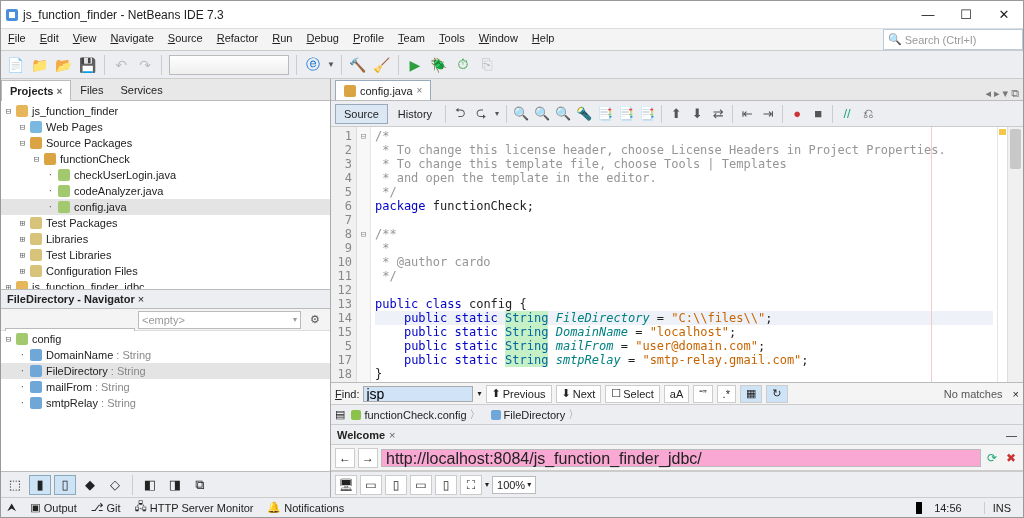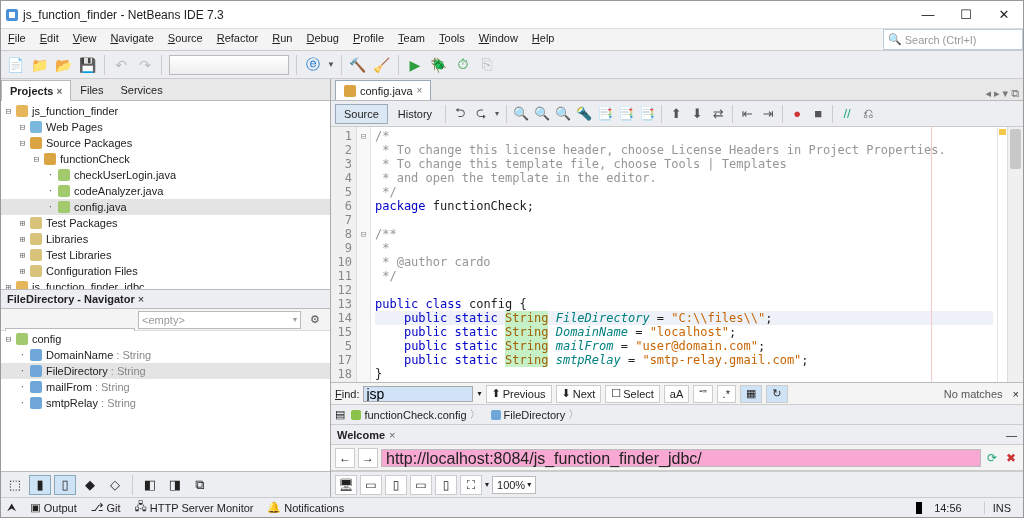--- a/index.html
+++ b/index.html
@@ -75,21 +75,21 @@
 
 .editorwrap { flex:1; display:flex; min-height:0; border-bottom:1px solid #bbb;}
 .gutter { width:26px; background:#f0f0f0; border-right:1px solid #ddd; text-align:right; padding:2px 4px 2px 0; font-family:Consolas,monospace; font-size:12px; color:#888; line-height:14px;}
 .foldgutter { width:14px; background:#f8f8f8; border-right:1px solid #e5e5e5; font-family:monospace; font-size:9px; color:#888; line-height:14px; padding-top:2px; text-align:center;}
 .code { flex:1; background:#fff; font-family:Consolas,monospace; font-size:12px; line-height:14px; padding:2px 4px; overflow:auto; position:relative;}
 .code .ln { height:14px; white-space:pre;}
 .code .hl { background:#eef2f8;}
 .cmt { color:#969696;}
 .kw { color:#0000c8;}
 .str { color:#c86400;}
-.type { color:#a16207; background:#c6f0c6;}
+.type { color:#0369a1; background:#c6f0c6;}
 .ident { font-style:italic; color:#008080;}
 .rightmargin { position:absolute; top:0; bottom:0; left:560px; border-left:1px solid #f3c9c9;}
 .scrollbar { width:16px; background:#f0f0f0; border-left:1px solid #ddd; position:relative;}
 .scrollbar .thumb { position:absolute; top:2px; left:2px; right:2px; height:40px; background:#c8c8c8; border-radius:2px;}
 .errstrip { width:10px; background:#fff; border-left:1px solid #e5e5e5; position:relative;}
 .errstrip .warn { position:absolute; top:2px; left:1px; width:7px; height:6px; background:#f2c84b;}
 
 
 .findbar { height:22px; background:#f4f4f4; border-bottom:1px solid #ccc; display:flex; align-items:center; padding:0 4px; gap:4px; font-size:11px;}
 .findbar .findlabel u { text-decoration:underline;}

